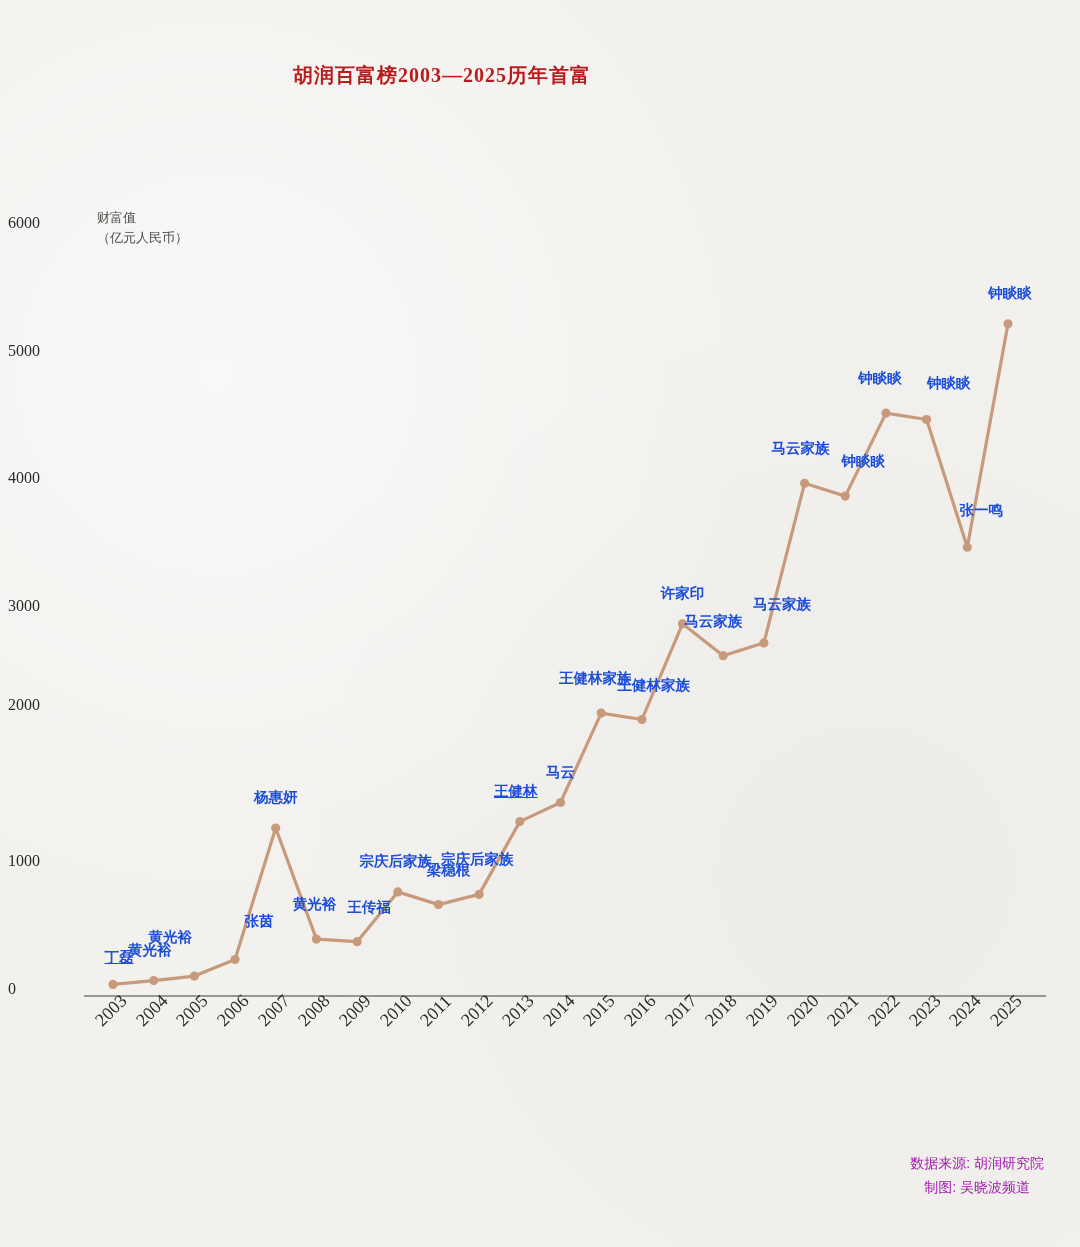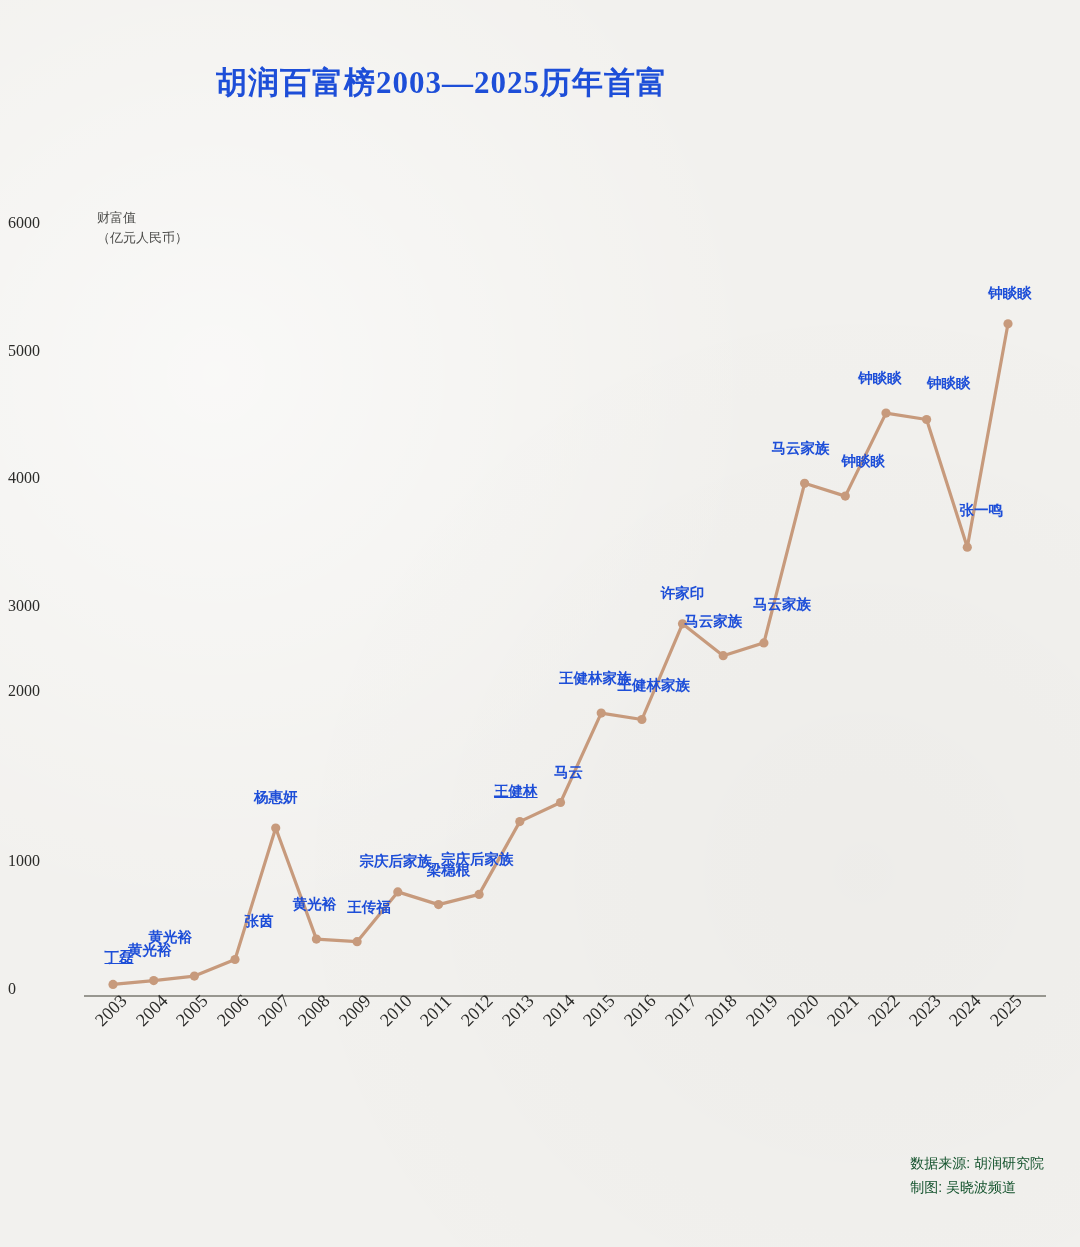--- a/index.html
+++ b/index.html
@@ -24,23 +24,23 @@
       radial-gradient(circle at 80% 70%, rgba(0,0,0,0.018) 0%, rgba(0,0,0,0) 50%);
   }
   #chart-title {
     position: absolute;
     top: 62px;
     left: 0;
     width: 884px;
     text-align: center;
     font-family: "Liberation Serif", serif;
     font-weight: bold;
-    font-size: 31px;
+    font-size: 20px;
     letter-spacing: 1px;
-    color: #1d4ed8;
+    color: #b91c1c;
   }
   .axis-unit {
     position: absolute;
     left: 97px;
     top: 208px;
     font-size: 13px;
     line-height: 20px;
     color: #4a4a48;
   }
   .axis-unit div { white-space: nowrap; }
@@ -75,24 +75,24 @@
     color: #1d4ed8;
     white-space: nowrap;
     font-family: "Liberation Serif", serif;
     font-weight: 600;
     transform: translateX(-50%);
   }
   .credits {
     position: absolute;
     right: 36px;
     bottom: 48px;
-    text-align: left;
+    text-align: center;
     font-size: 14px;
     line-height: 24px;
-    color: #14532d;
+    color: #a21caf;
   }
   .credits div { white-space: nowrap; }
 </style>
 </head>
 <body>
 
 <div class="paper-texture"></div>
 
 <div id="chart-title">胡润百富榜2003—2025历年首富</div>
 
@@ -129,21 +129,21 @@
           <circle cx="926.6" cy="419.5" r="4.6" fill="#c79a7c"></circle>
           <circle cx="967.3" cy="547.2" r="4.6" fill="#c79a7c"></circle>
           <circle cx="1008.0" cy="323.8" r="4.6" fill="#c79a7c"></circle>
         </g>
     </g>
     <line id="x-axis-line" x1="84" y1="996" x2="1046" y2="996" stroke="#7a7871" stroke-width="1.4"></line>
   </svg>
   <div id="ytick-layer">
       <div class="ytick" style="left: 8px; top: 980px;">0</div>
       <div class="ytick" style="left: 8px; top: 852.333px;">1000</div>
-      <div class="ytick" style="left: 8px; top: 682px;">2000</div>
+      <div class="ytick" style="left: 8px; top: 696px;">2000</div>
       <div class="ytick" style="left: 8px; top: 597px;">3000</div>
       <div class="ytick" style="left: 8px; top: 469.333px;">4000</div>
       <div class="ytick" style="left: 8px; top: 341.667px;">5000</div>
       <div class="ytick" style="left: 8px; top: 214px;">6000</div>
     </div>
   <div id="xtick-layer">
       <div class="xtick" style="left: 91px; top: 1016px;">2003</div>
       <div class="xtick" style="left: 131.682px; top: 1016px;">2004</div>
       <div class="xtick" style="left: 172.364px; top: 1016px;">2005</div>
       <div class="xtick" style="left: 213.045px; top: 1016px;">2006</div>
@@ -172,21 +172,21 @@
       <div class="point-label" style="left: 149.682px; top: 940.595px;">黄光裕</div>
       <div class="point-label" style="left: 170.364px; top: 928.127px;">黄光裕</div>
       <div class="point-label" style="left: 259.045px; top: 911.53px;">张茵</div>
       <div class="point-label" style="left: 275.727px; top: 788.033px;">杨惠妍</div>
       <div class="point-label" style="left: 314.409px; top: 895.103px;">黄光裕</div>
       <div class="point-label" style="left: 369.091px; top: 897.657px;">王传福</div>
       <div class="point-label" style="left: 395.773px; top: 851.867px;">宗庆后家族</div>
       <div class="point-label" style="left: 448.455px; top: 860.633px; font-family: Liberation Serif, serif;">梁稳根</div>
       <div class="point-label" style="left: 477.136px; top: 850.42px;">宗庆后家族</div>
       <div class="point-label" style="left: 515.818px; top: 781.65px; text-decoration: underline;">王健林</div>
-      <div class="point-label" style="left: 560.5px; top: 762.5px; margin-left: 8px;">马云</div>
+      <div class="point-label" style="left: 560.5px; top: 762.5px;">马云</div>
       <div class="point-label" style="left: 595.182px; top: 669.133px;">王健林家族</div>
       <div class="point-label" style="left: 653.864px; top: 675.517px;">王健林家族</div>
       <div class="point-label" style="left: 682.545px; top: 583.767px;">许家印</div>
       <div class="point-label" style="left: 713.227px; top: 611.683px;">马云家族</div>
       <div class="point-label" style="left: 781.909px; top: 594.917px;">马云家族</div>
       <div class="point-label" style="left: 800.591px; top: 439.333px;">马云家族</div>
       <div class="point-label" style="left: 863.273px; top: 452.1px;">钟睒睒</div>
       <div class="point-label" style="left: 879.955px; top: 369.117px;">钟睒睒</div>
       <div class="point-label" style="left: 948.636px; top: 373.5px;">钟睒睒</div>
       <div class="point-label" style="left: 981.318px; top: 501.167px;">张一鸣</div>

